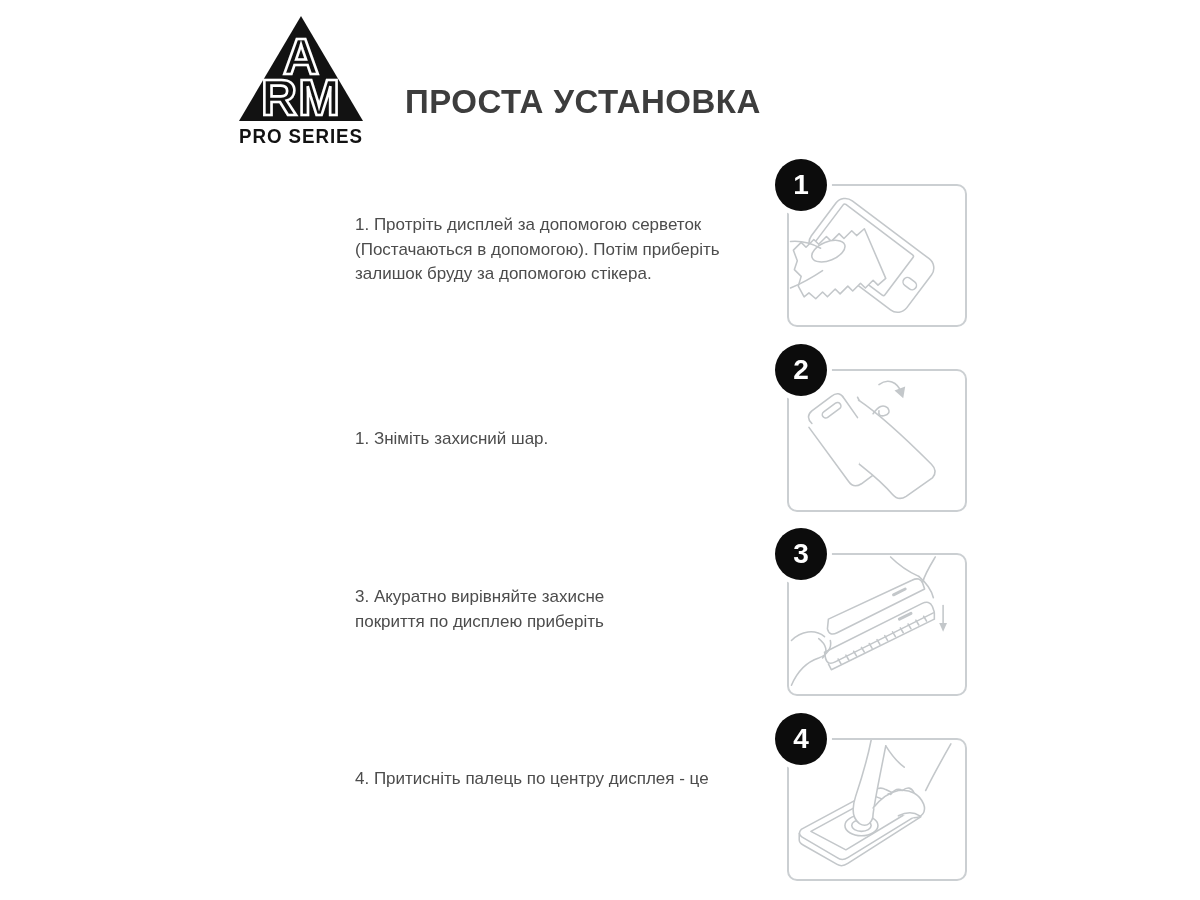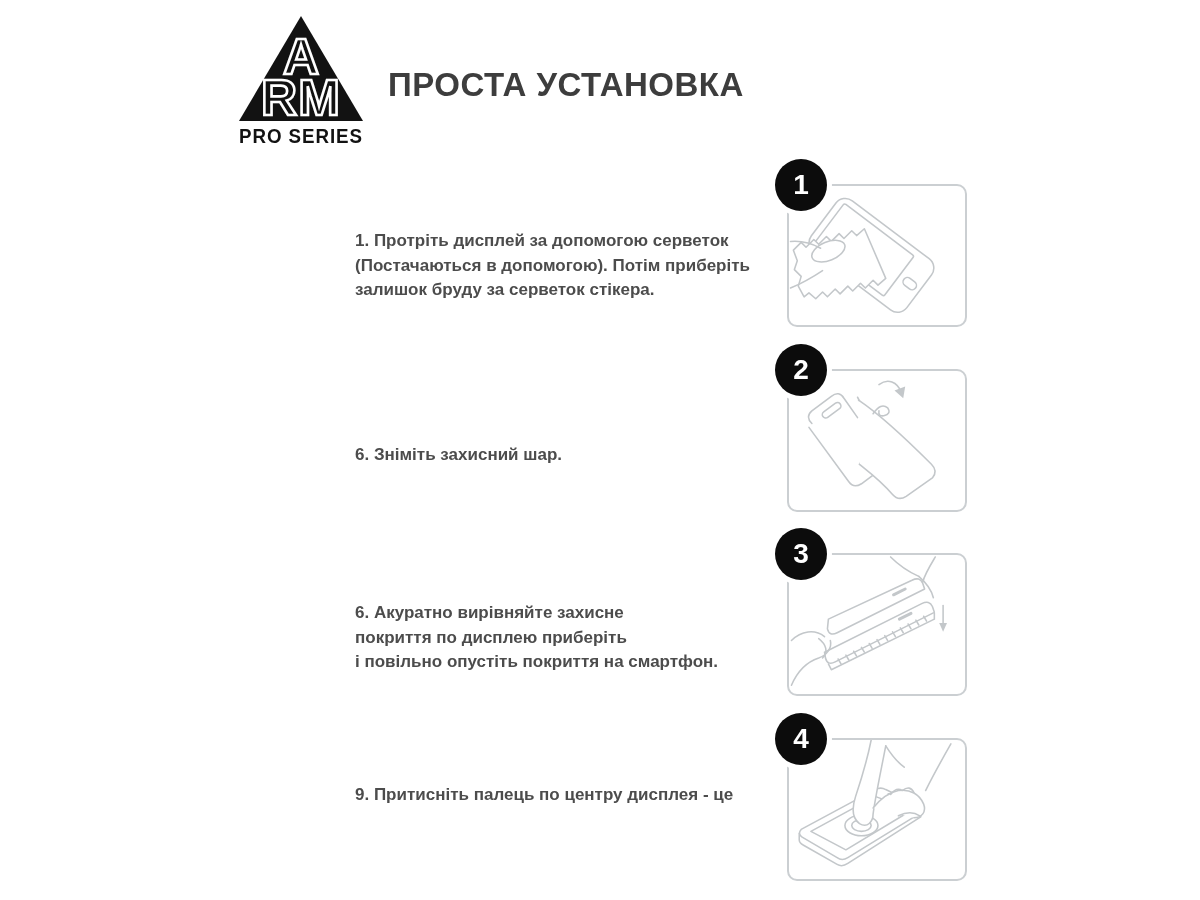--- a/index.html
+++ b/index.html
@@ -6,28 +6,28 @@
   body{
     width:1200px;height:900px;background:#ffffff;
     font-family:"Liberation Sans", sans-serif;
     -webkit-font-smoothing:antialiased;
   }
   .sheet{position:relative;width:1200px;height:900px;background:#fff;overflow:hidden;}
 
   
   .logo{position:absolute;left:236px;top:12px;width:130px;height:136px;}
   .page-title{
-    position:absolute;left:388px;top:66px;margin:0;
+    position:absolute;left:388px;top:66px;margin:17px;
     font-size:33px;font-weight:800;color:#3d3d3d;letter-spacing:.5px;white-space:nowrap;
   }
 
   
   .step-text{
     position:absolute;left:355px;width:445px;
-    font-size:17px;line-height:24.5px;color:#4c4c4c;font-weight:700;margin-top:16px;
+    font-size:17px;line-height:24.5px;color:#4c4c4c;font-weight:400;
   }
   #step1-text{top:213px;}
   #step2-text{top:427px;}
   #step3-text{top:585px;}
   #step4-text{top:767px;}
 
   
   .panel{
     position:absolute;left:787px;width:180px;height:143px;
     border:2px solid #cbcfd2;border-radius:10px;box-sizing:border-box;background:#fff;
@@ -65,62 +65,61 @@
     <text x="65" y="62" text-anchor="middle" font-size="50" class="logo-outline">A</text>
     <text x="65" y="103" text-anchor="middle" font-size="50" letter-spacing="1" class="logo-outline">RM</text>
     <text x="65" y="131" text-anchor="middle" font-size="20" fill="#121212" class="logo-sub" textLength="124" lengthAdjust="spacingAndGlyphs">PRO SERIES</text>
   </svg>
 
   <h1 class="page-title">ПРОСТА УСТАНОВКА</h1>
 
   <div class="step-text" id="step1-text">
     <div>1. Протріть дисплей за допомогою серветок</div>
     <div>(Постачаються в допомогою). Потім приберіть</div>
-    <div>залишок бруду за серветок стікера.</div>
+    <div>залишок бруду за допомогою стікера.</div>
   </div>
   <div class="panel" id="panel1">
     <div class="badge">
       <span>1</span>
     </div>
     <svg class="art" viewBox="0 0 180 143">
       <g transform="translate(55,8) rotate(37)">
         <rect class="fillw" x="0" y="0" width="123" height="66" rx="12"></rect>
         <rect x="7" y="7" width="90" height="52" rx="2"></rect>
         <rect x="103" y="28" width="15" height="9" rx="4.5"></rect>
       </g>
       <path class="fillw" d="M 4,66 L 12,58 17,63 25,55 30,60 38,52 43,57 51,49 56,54 64,46 69,51 77,44 99,95 91,102 86,97 78,105 73,100 65,108 60,103 52,111 47,106 39,114 34,109 27,116 20,110 15,114 9,103 12,93 5,86 8,77 Z"></path>
       <ellipse class="fillw" cx="40" cy="67" rx="18" ry="9.5" transform="rotate(-22 40 67)"></ellipse>
       <path d="M 1,57 C 12,56 23,59 32,64"></path>
       <path d="M 1,105 C 13,100 25,93 34,87"></path>
     </svg>
   </div>
 
   <div class="step-text" id="step2-text">
-    <div>6. Зніміть захисний шар.</div>
+    <div>1. Зніміть захисний шар.</div>
   </div>
   <div class="panel" id="panel2">
     <div class="badge">
       <span>2</span>
     </div>
     <svg class="art" viewBox="0 0 180 143">
       <path d="M 23,54 Q 16,47 23,41 L 43,26 Q 51,20 56,28 L 70,48"></path>
       <path d="M 20,58 L 61,114 Q 66,121 74,116 L 86,107"></path>
       <rect x="32" y="37" width="22" height="7" rx="3.5" transform="rotate(-36 43 40)"></rect>
       <path d="M 70,27 C 83,49 85,73 72,96"></path>
       <path class="fillw" d="M 72,96 C 82,104 94,113 106,127 Q 112,134 120,129 L 147,110 Q 153,103 146,96 C 120,70 92,44 71,30"></path>
       <path d="M 86,44 Q 94,32 101,38 Q 105,44 97,46 Q 91,47 92,41"></path>
       <path d="M 92,14 C 101,7 111,11 115,22"></path>
       <path class="solid" d="M 108,20 L 117,28 L 119,16 Z"></path>
     </svg>
   </div>
 
   <div class="step-text" id="step3-text">
-    <div>6. Акуратно вирівняйте захисне</div>
+    <div>3. Акуратно вирівняйте захисне</div>
     <div>покриття по дисплею приберіть</div>
-    <div>і повільно опустіть покриття на смартфон.</div>
   </div>
   <div class="panel" id="panel3">
     <div class="badge">
       <span>3</span>
     </div>
     <svg class="art" viewBox="0 0 180 143">
 
       <path class="fillw" d="M 36,100 L 136,50 Q 144,46 147,53 L 149,59 L 47,110 Q 39,114 37,106 Z"></path>
       <path class="thick" d="M 113,66 L 125,60"></path>
       <path d="M 40,112 L 43,118 L 149,66 L 149,60"></path>
@@ -136,21 +135,21 @@
       <path d="M 104,2 C 112,10 122,17 133,22"></path>
       <path d="M 150,2 C 144,12 139,20 137,28"></path>
       <path d="M 133,22 C 140,28 146,36 148,44"></path>
 
       <path d="M 158,52 L 158,74"></path>
       <path class="solid" d="M 154,70 L 158,79 L 162,70 Z"></path>
     </svg>
   </div>
 
   <div class="step-text" id="step4-text">
-    <div>9. Притисніть палець по центру дисплея - це</div>
+    <div>4. Притисніть палець по центру дисплея - це</div>
   </div>
   <div class="panel" id="panel4">
     <div class="badge">
       <span>4</span>
     </div>
     <svg class="art" viewBox="0 0 180 143">
 
       <path class="fillw" d="M 12,92 L 88,51 Q 94,48 99,51 L 134,68 Q 140,71 135,75 L 60,121 Q 54,125 49,121 L 13,100 Q 8,96 12,92 Z"></path>
       <path d="M 10,96 L 10,103 Q 10,106 14,108 L 49,128 Q 54,131 60,127 L 135,79 L 135,73"></path>
       <path d="M 22,94 L 88,58 L 126,72 L 58,113 Z"></path>

